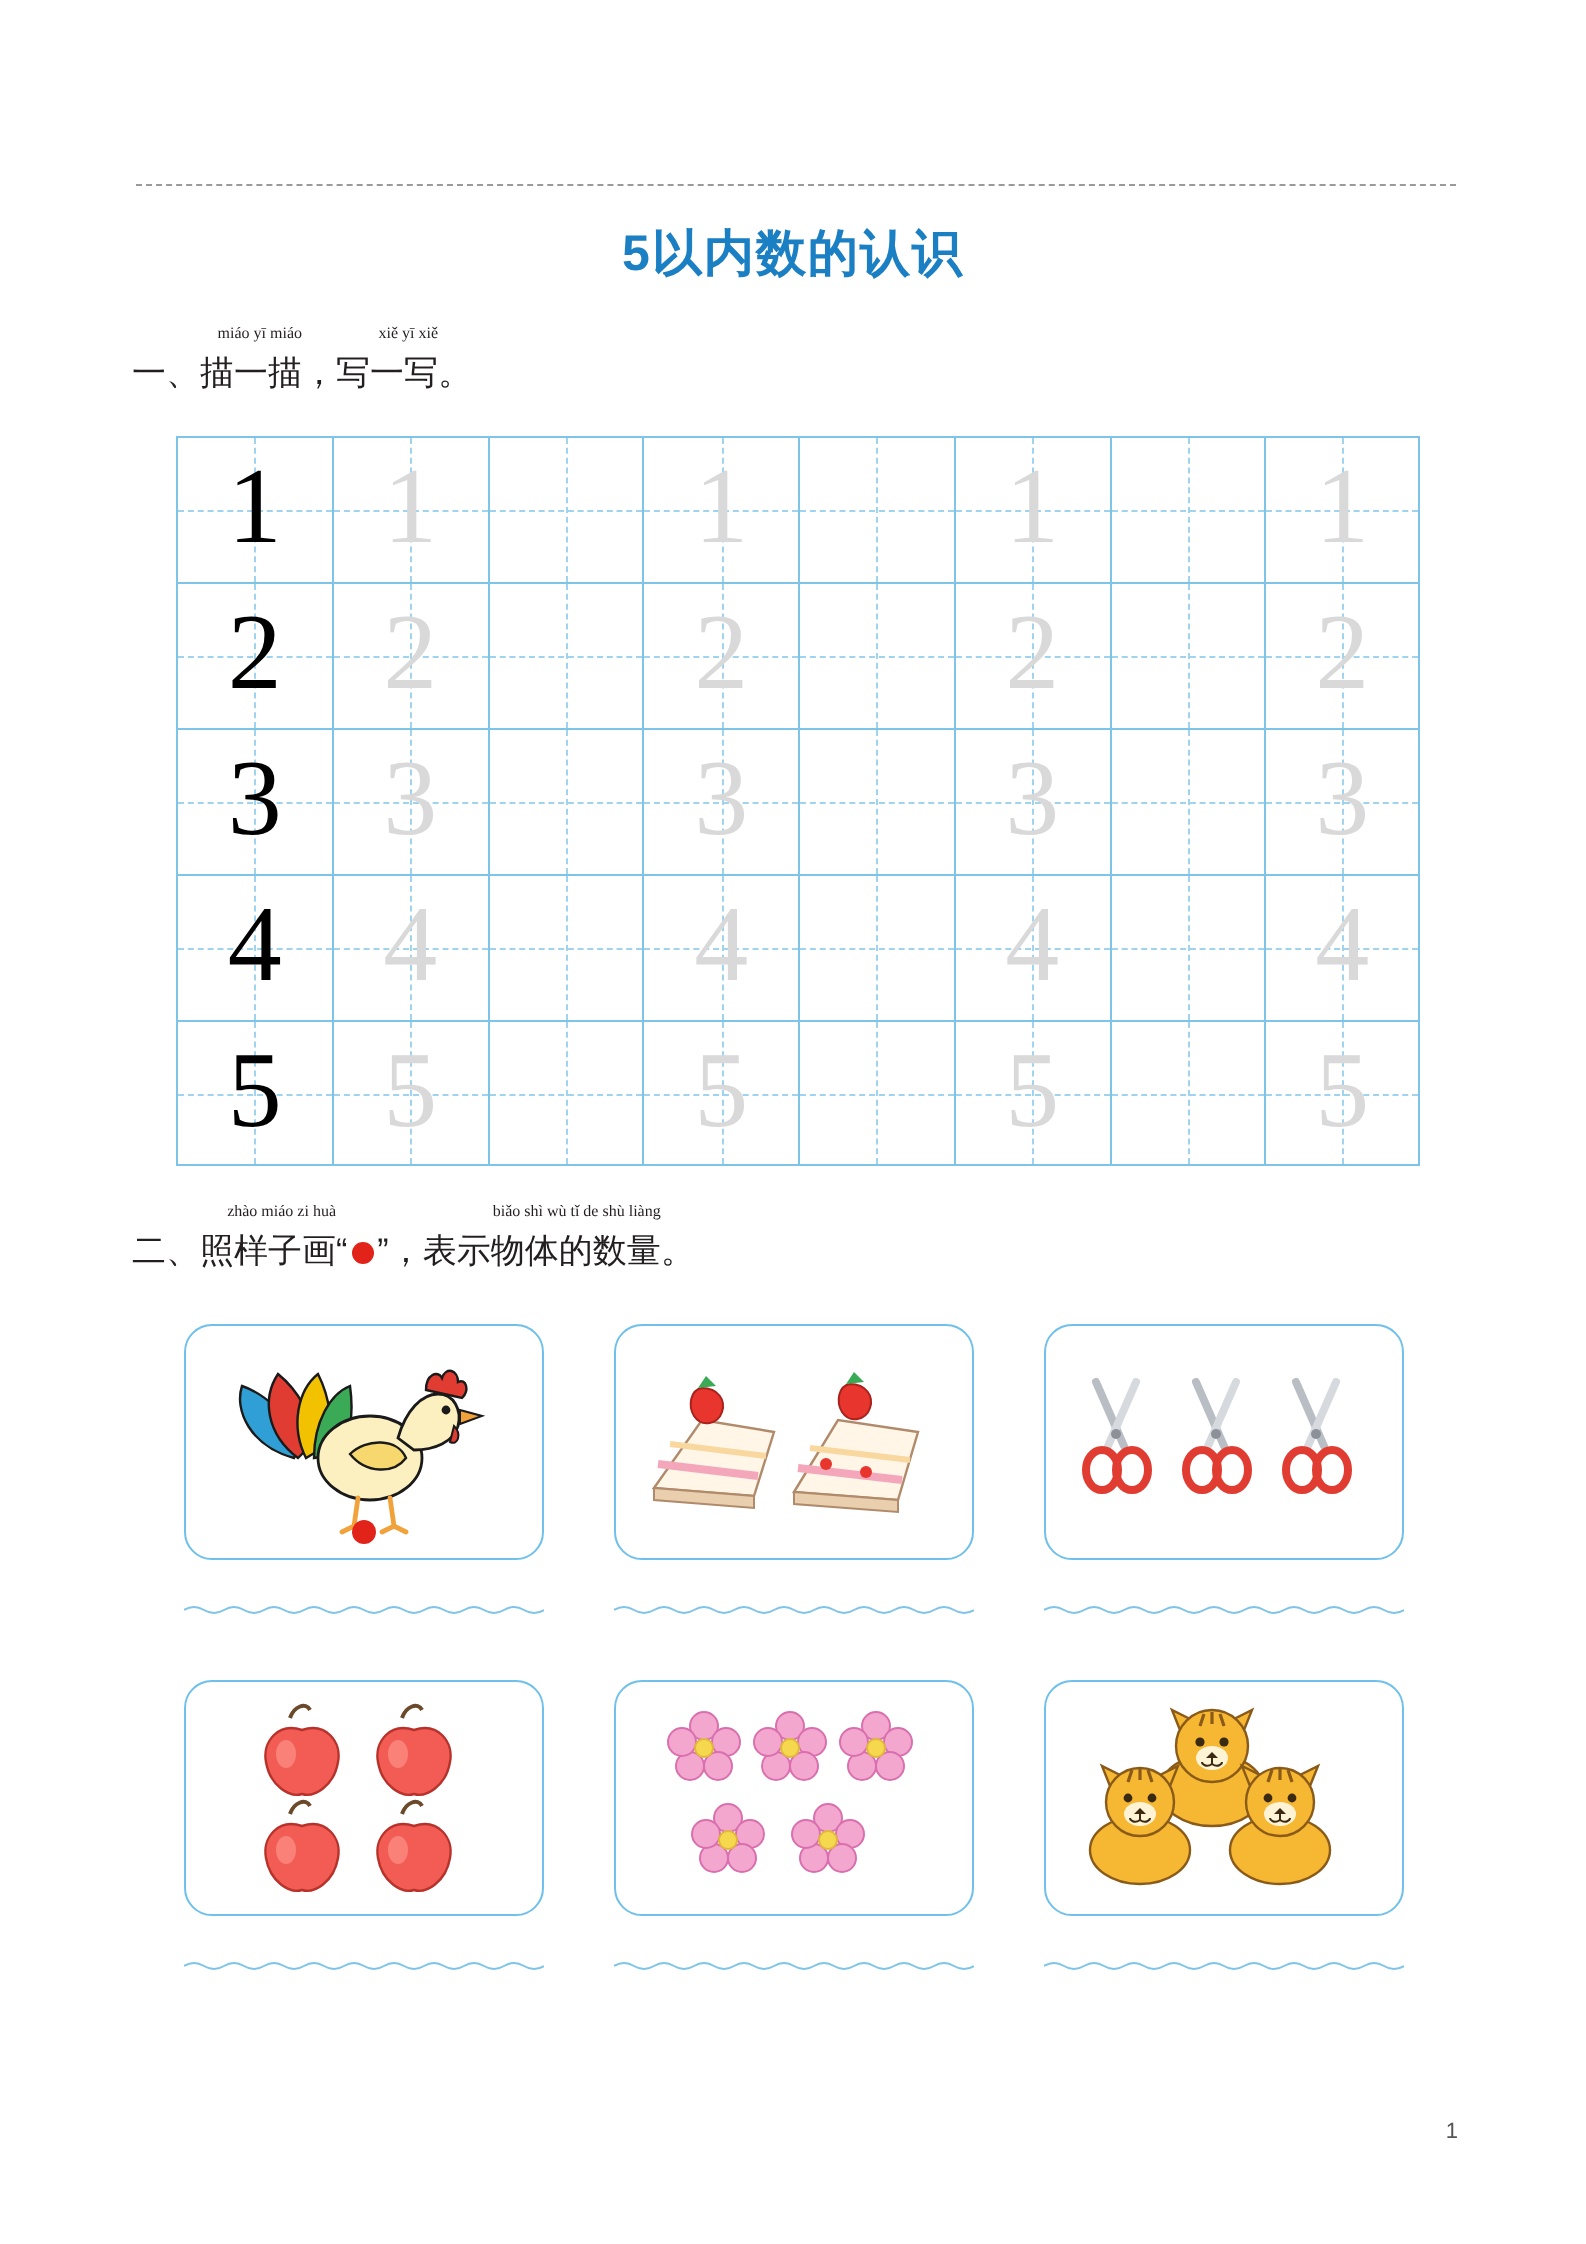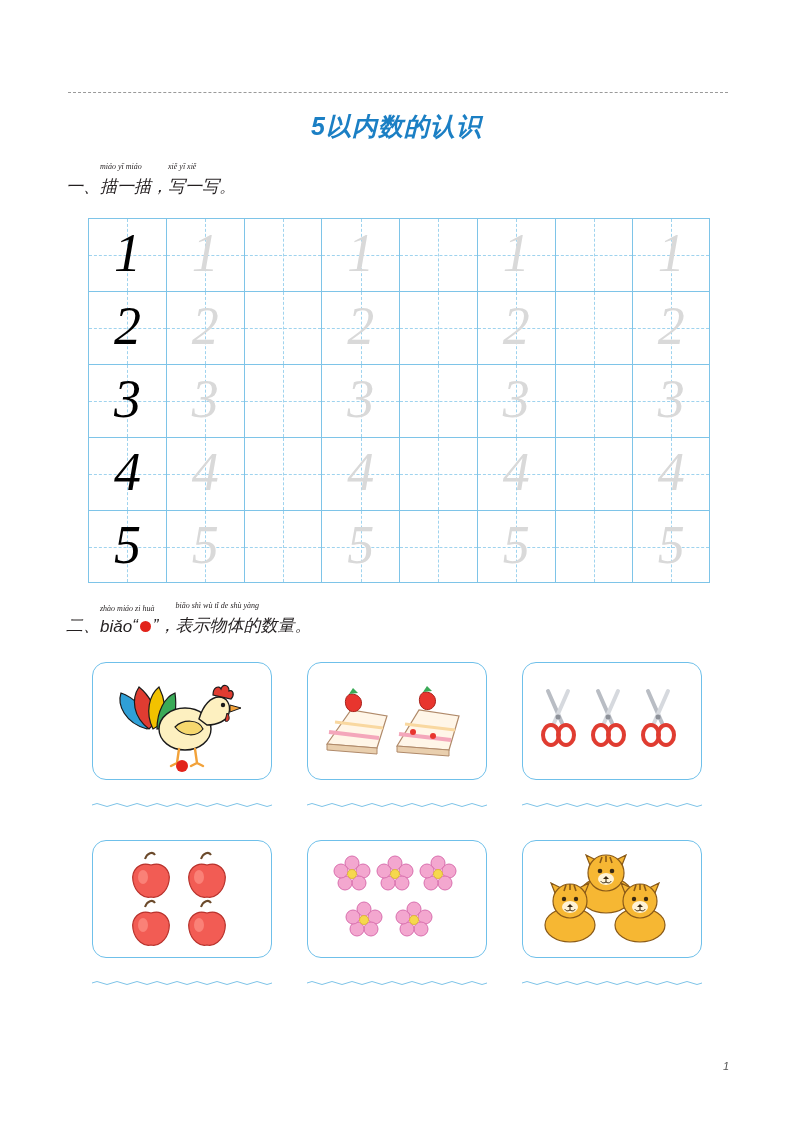--- a/index.html
+++ b/index.html
@@ -13,21 +13,20 @@
     position: relative;
     font-family: "Liberation Sans", sans-serif;
     color: #231f20;
     overflow: hidden;
   }
   .page {
     position: absolute;
     left: 0; top: 0;
     width: 793px;
     height: 1062px;
-    font-style: italic;
   }
 
   
   .top-rule {
     position: absolute;
     left: 68px;
     top: 92px;
     width: 660px;
     border-top: 1px dashed #9a9a9a;
   }
@@ -59,21 +58,21 @@
     display: inline-block;
     position: relative;
     vertical-align: bottom;
   }
   .ruby > .py {
     position: absolute;
     left: 0;
     right: 0;
     top: -13px;
     font-size: 8px;
-    text-align: left;
+    text-align: right;
     color: #231f20;
     letter-spacing: 0px;
     font-family: "Liberation Serif", serif;
     white-space: nowrap;
   }
   .ruby > .base {
     display: inline-block;
   }
   .dot-red {
     display: inline-block;
@@ -338,21 +337,21 @@
           <div class="digit blank">5</div>
         </div>
       <div class="cell">
           <div class="digit ghost">5</div>
         </div>
     </div>
 
   </div>
 
   <div class="section sec2">
-    <span>二、</span><span class="ruby"><span class="py">zhào miáo zi huà</span><span class="base">biǎo</span></span><span>“</span><span class="dot-red"></span><span>”，</span><span class="ruby"><span class="py">biǎo shì wù tǐ de shù yàng</span><span class="base">表示物体的数量</span></span><span>。</span>
+    <span>二、</span><span class="ruby"><span class="py">zhào miáo zi huà</span><span class="base">照样子画</span></span><span>“</span><span class="dot-red"></span><span>”，</span><span class="ruby"><span class="py">biǎo shì wù tǐ de shù liàng</span><span class="base">表示物体的数量</span></span><span>。</span>
   </div>
 
   <div class="boxes">
 
     <div class="box-row">
 
       <div class="box">
         <div class="art">
           <svg width="150" height="100" viewBox="0 0 150 100">
 

